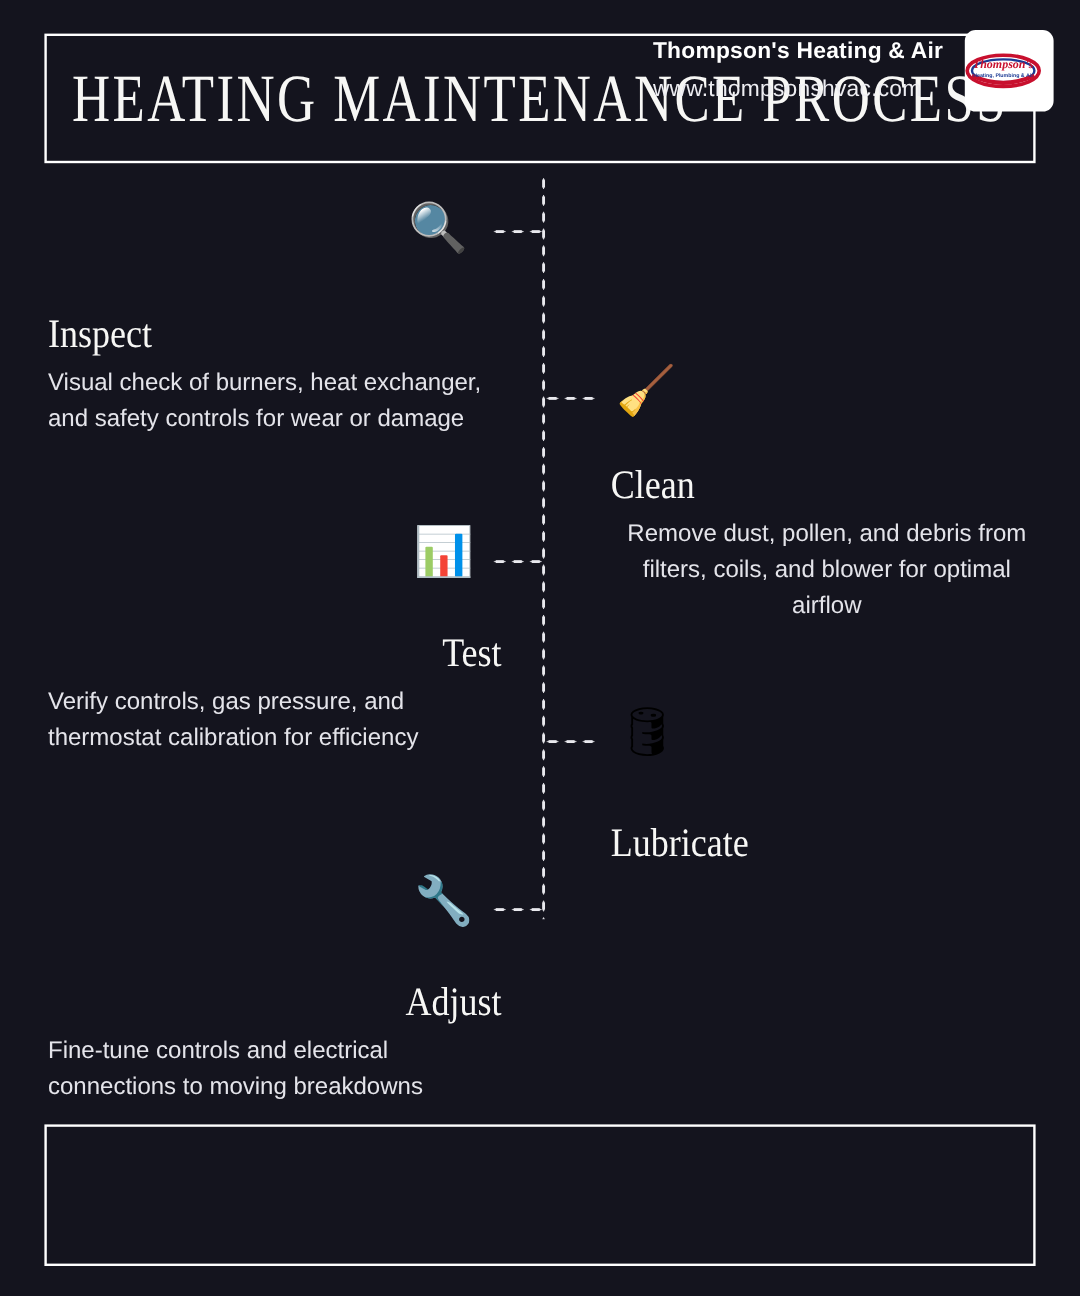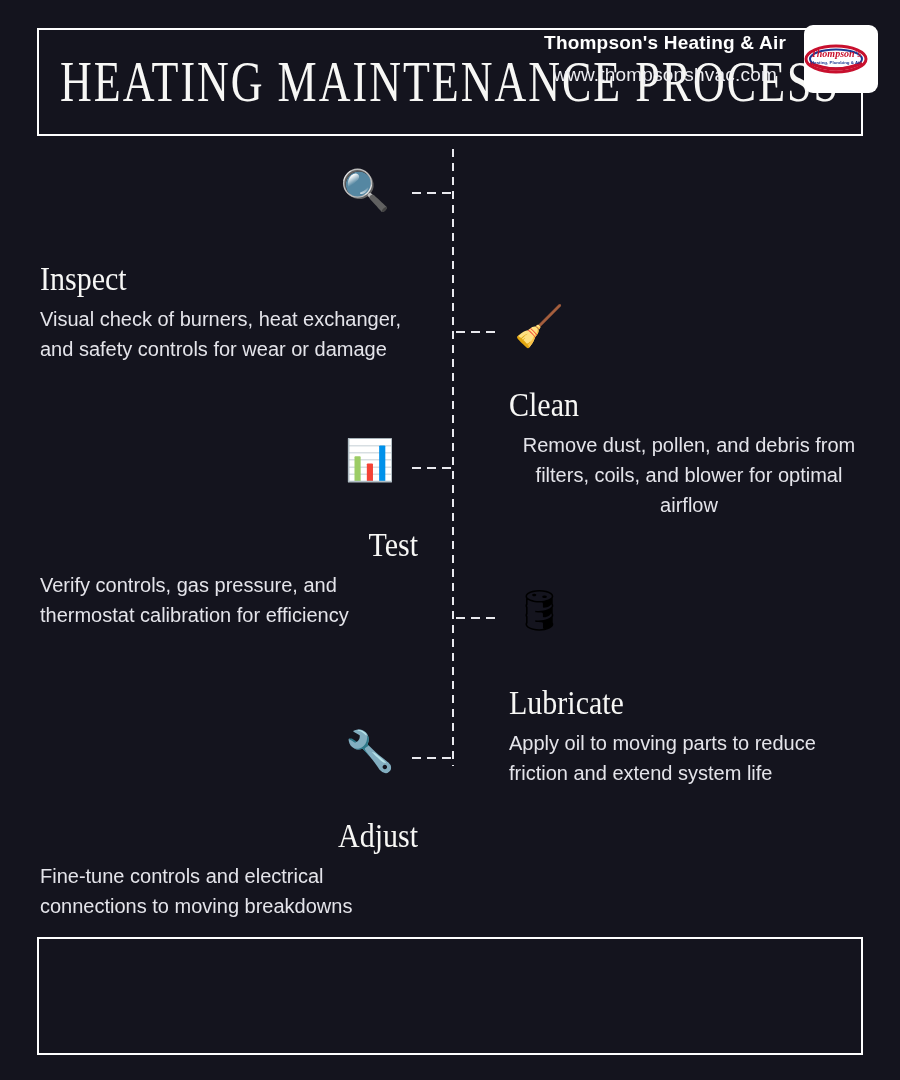--- a/index.html
+++ b/index.html
@@ -102,21 +102,21 @@
   }
   .footer-inner {
     position: absolute;
     right: 22px;
     top: 0;
     height: 118px;
     display: flex;
     align-items: center;
     gap: 18px;
   }
-  .footer-text { text-align: center; }
+  .footer-text { text-align: left; }
   .footer-brand {
     font-family: "Liberation Sans", sans-serif;
     font-size: 19px;
     font-weight: bold;
     color: #ffffff;
     letter-spacing: 0.2px;
   }
   .footer-url {
     font-family: "Liberation Sans", sans-serif;
     font-size: 19px;
@@ -167,22 +167,20 @@
     <div class="step-icon" style="left:305px; top:-88px;">📊</div>
     <h2 class="step-title" style="text-align:right;">Test</h2>
     <p class="step-desc">Verify controls, gas pressure, and
 thermostat calibration for efficiency</p>
   </div>
 
   <div class="connector" style="left:453px; top:616px; width:46px;"></div>
   <div class="step right-side" style="left:509px; top:686px; width:360px; text-align:left;">
     <div class="step-icon" style="left:5px; top:-96px;">🛢</div>
     <h2 class="step-title" style="text-align:left;">Lubricate</h2>
-    <p class="step-desc" style="text-align:left;">Apply oil to moving parts to reduce
-friction and extend system life</p>
   </div>
 
   <div class="connector" style="left:409px; top:756px; width:46px;"></div>
   <div class="step left-side" style="left:40px; top:819px; width:378px;">
     <div class="step-icon" style="left:305px; top:-88px;">🔧</div>
     <h2 class="step-title" style="text-align:right;">Adjust</h2>
     <p class="step-desc">Fine-tune controls and electrical
 connections to moving breakdowns</p>
   </div>
 

